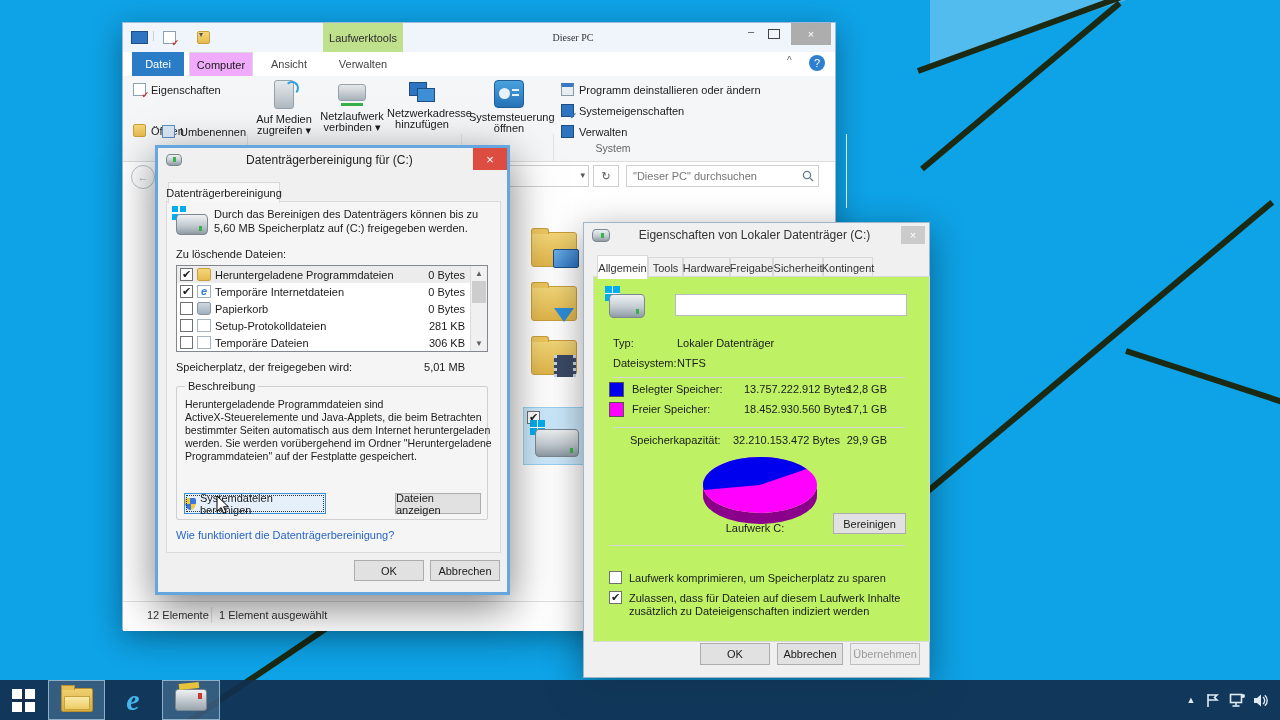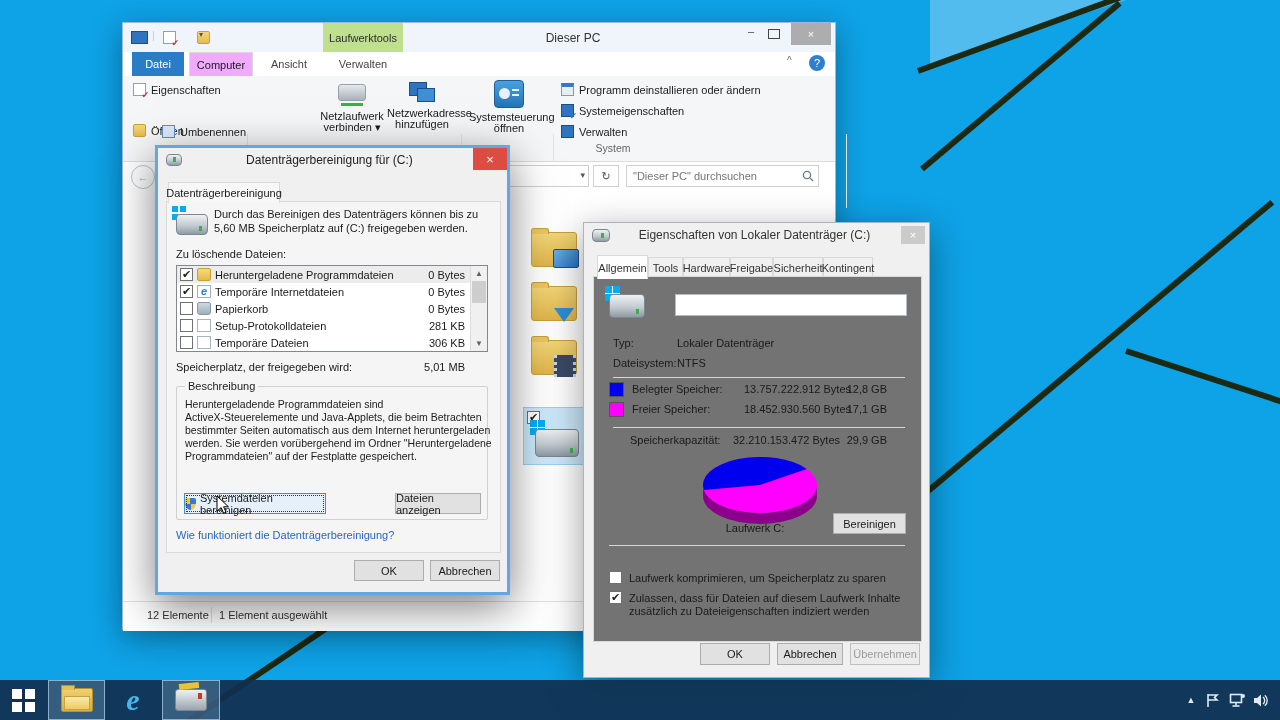--- a/index.html
+++ b/index.html
@@ -88,21 +88,21 @@
   .ic-internet::after{content:"e";position:absolute;left:3px;top:-1px;color:#2a7fd4;font-style:italic;font-weight:bold;font-size:11px;}
   .ic-recycle{background:linear-gradient(#cfd8df,#9fb0bd);border:1px solid #8798a5;border-radius:2px 2px 3px 3px;}
   .ic-file{background:#fff;border:1px solid #a8b4c0;}
   .shield{display:inline-block;width:11px;height:12px;margin-right:4px;flex:0 0 auto;
     background:conic-gradient(#3b76d8 0 90deg,#f3c83a 0 180deg,#3b76d8 0 270deg,#f3c83a 0 360deg);
     border-radius:2px 2px 50% 50%/2px 2px 62% 62%;}
   .close-red{position:absolute;right:0;top:0;width:34px;height:22px;background:#dc4c41;color:#fff;
     display:flex;align-items:center;justify-content:center;font-size:13px;}
   
   .props{left:583px;top:222px;width:347px;height:456px;border:1px solid #9eb6c8;box-shadow:0 10px 34px rgba(0,0,0,.4);z-index:20;}
-  .pr-page{position:absolute;left:9px;top:53px;width:327px;height:364px;background:#737373;border:1px solid #d9d9d9;}
+  .pr-page{position:absolute;left:9px;top:53px;width:327px;height:364px;background:#bef264;border:1px solid #d9d9d9;padding-left:8px;}
   .sq{position:absolute;width:15px;height:15px;border:1px solid #555;box-sizing:border-box;}
   
   .taskbar{position:absolute;left:0;bottom:0;width:1280px;height:40px;background:rgba(17,47,79,.93);z-index:50;}
   .tbtn{position:absolute;top:0;height:40px;display:flex;align-items:center;justify-content:center;}
   .tb-active{background:rgba(140,180,215,.30);box-shadow:inset 0 0 0 1px rgba(190,220,240,.65);}
   .winflag{width:23px;height:23px;background-color:#fff;
     background-image:linear-gradient(to right,transparent 44%,#15304f 44%,#15304f 56%,transparent 56%),
                      linear-gradient(to bottom,transparent 44%,#15304f 44%,#15304f 56%,transparent 56%);}
   .tb-folder{position:relative;width:30px;height:22px;background:linear-gradient(#f0d070,#d9ad3f);border:1px solid #b8912f;border-radius:2px;}
   .tb-folder::before{content:"";position:absolute;top:-4px;left:-1px;width:12px;height:4px;background:#e6c055;border:1px solid #b8912f;border-bottom:none;}
@@ -127,21 +127,21 @@
   <div class="dline" style="left:180px;top:724px;width:190px;transform:rotate(-34deg);"></div>
 
   <div class="win explorer">
     <div class="titlebar exp-titlebar">
       <span class="abs" style="left:8px;top:8px;width:15px;height:11px;background:#2f74c0;border:1px solid #1d4e86;"></span>
       <span class="abs" style="left:29px;top:6px;color:#ccc;">|</span>
       <span class="abs mic mic-doc" style="left:40px;top:8px;"></span>
       <span class="abs mic mic-folder" style="left:58px;top:8px;"></span>
       <span class="abs" style="left:76px;top:7px;font-size:8px;color:#555;">▾</span>
       <div class="abs" style="left:200px;top:0;width:80px;height:29px;background:#bfe08d;display:flex;align-items:center;justify-content:center;color:#2d2d2d;">Laufwerktools</div>
-      <div class="abs" style="left:370px;top:0;width:160px;height:29px;display:flex;align-items:center;justify-content:center;font-size:12px;color:#333;">Dieser PC</div>
+      <div class="abs" style="left:370px;top:0;width:160px;height:29px;display:flex;align-items:center;justify-content:center;font-size:10px;color:#333;font-family:Liberation Serif, serif;">Dieser PC</div>
       <span class="abs" style="left:619px;top:2px;width:18px;height:18px;text-align:center;color:#444;">–</span>
       <span class="abs" style="left:645px;top:6px;width:10px;height:8px;border:1px solid #444;"></span>
       <span class="abs" style="left:668px;top:0;width:40px;height:22px;background:#adadad;color:#fff;display:flex;align-items:center;justify-content:center;">×</span>
     </div>
 
     <div class="abs" style="left:0;top:29px;right:0;height:24px;background:#fff;">
       <div class="tab" style="left:9px;top:0;width:52px;height:24px;background:#2a7cc7;color:#fff;">Datei</div>
       <div class="tab" style="left:66px;top:0;width:62px;height:24px;background:#f0abfc;border:1px solid #d9d9d9;border-bottom:none;color:#1a1a1a;">Computer</div>
       <div class="tab" style="left:140px;top:0;width:52px;height:24px;">Ansicht</div>
       <div class="tab" style="left:200px;top:0;width:80px;height:24px;">Verwalten</div>
@@ -156,20 +156,21 @@
         </div>
       <div class="abs" style="left:10px;top:28px;display:flex;align-items:center;gap:5px;margin-top:20px;">
           <span class="mic mic-folder"></span>
           <span>Öffnen</span>
         </div>
       <div class="abs" style="left:10px;top:49px;display:flex;align-items:center;gap:5px;padding-left:29px;">
           <span class="mic mic-rename"></span>
           <span>Umbenennen</span>
         </div>
       <div class="rsep" style="left:124px;"></div>
+      <div class="abs" style="left:128px;top:4px;width:66px;text-align:center;"><span class="lic lic-media" style="display:inline-block;"></span><div style="line-height:11px;margin-top:3px;">Auf Medien zugreifen ▾</div></div>
       <div class="abs" style="left:196px;top:4px;width:66px;text-align:center;"><span class="lic lic-netdrive" style="display:inline-block;"></span><div style="line-height:11px;margin-top:8px;">Netzlaufwerk verbinden ▾</div></div>
       <div class="abs" style="left:264px;top:4px;width:70px;text-align:center;"><span class="lic lic-monitors" style="display:inline-block;"></span><div style="line-height:11px;margin-top:6px;">Netzwerkadresse hinzufügen</div></div>
       <div class="rsep" style="left:338px;"></div>
       <div class="abs" style="left:346px;top:4px;width:80px;text-align:center;"><span class="lic lic-cpl" style="display:inline-block;"></span><div style="line-height:11px;margin-top:2px;">Systemsteuerung öffnen</div></div>
       <div class="rsep" style="left:430px;"></div>
       <div class="abs" style="left:438px;top:7px;display:flex;align-items:center;gap:5px;">
           <span class="mic mic-window"></span>
           <span>Programm deinstallieren oder ändern</span>
         </div>
       <div class="abs" style="left:438px;top:28px;display:flex;align-items:center;gap:5px;">

